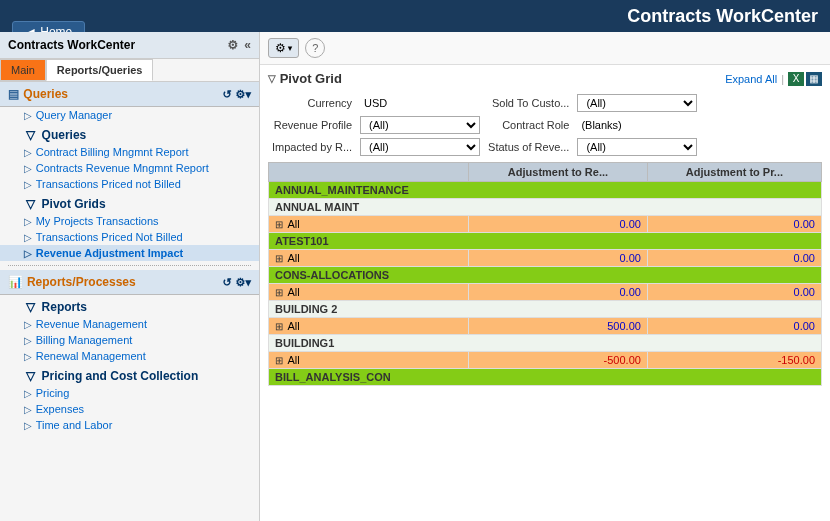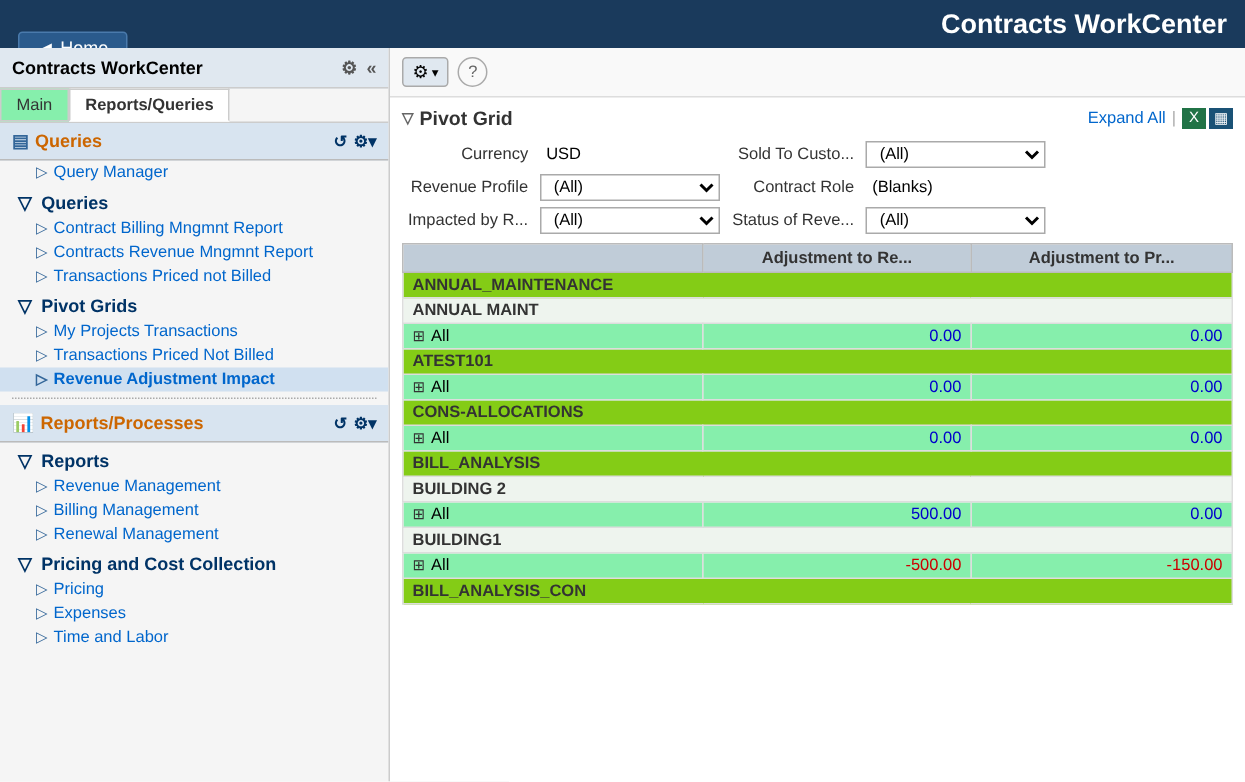--- a/index.html
+++ b/index.html
@@ -71,21 +71,21 @@
     }
     .sidebar-tabs {
       display: flex;
       border-bottom: 1px solid #ccc;
     }
     .sidebar-tab {
       padding: 4px 10px;
       font-size: 11px;
       cursor: pointer;
       border: 1px solid #ccc;
-      background: #86efac;
+      background: #f97316;
       color: #333;
     }
     .sidebar-tab.active {
       background: white;
       border-bottom: 1px solid white;
       font-weight: bold;
     }
 
     .section-header {
       display: flex;
@@ -107,20 +107,21 @@
       display: flex;
       align-items: center;
       gap: 4px;
     }
 
     .group-title {
       padding: 5px 8px 2px 12px;
       font-weight: bold;
       font-size: 12px;
       color: #003366;
+      margin-left: 14px;
     }
     .group-title-triangle {
       color: #003366;
       margin-right: 3px;
     }
 
     .nav-item {
       display: flex;
       align-items: center;
       padding: 2px 8px 2px 24px;
@@ -267,21 +268,21 @@
       background: #84cc16;
       font-weight: bold;
       color: #333;
     }
     .pivot-table .subgroup-row td {
       background: #eef4ee;
       font-weight: bold;
       color: #333;
     }
     .pivot-table .data-row td {
-      background: #86efac;
+      background: #fdba74;
     }
     .pivot-table .num-cell {
       text-align: right;
       color: #0000cc;
     }
     .pivot-table .neg-cell {
       text-align: right;
       color: #cc0000;
     }
     .pivot-table .plus-icon {
@@ -514,23 +515,20 @@
 
           <tr class="group-row">
             <td colspan="3">CONS-ALLOCATIONS</td>
           </tr>
           <tr class="data-row">
             <td><span class="plus-icon">⊞</span><span>All</span></td>
             <td class="num-cell">0.00</td>
             <td class="num-cell">0.00</td>
           </tr>
 
-          <tr class="group-row">
-            <td colspan="3">BILL_ANALYSIS</td>
-          </tr>
           <tr class="subgroup-row">
             <td colspan="3">BUILDING 2</td>
           </tr>
           <tr class="data-row">
             <td><span class="plus-icon">⊞</span><span>All</span></td>
             <td class="num-cell">500.00</td>
             <td class="num-cell">0.00</td>
           </tr>
           <tr class="subgroup-row">
             <td colspan="3">BUILDING1</td>

